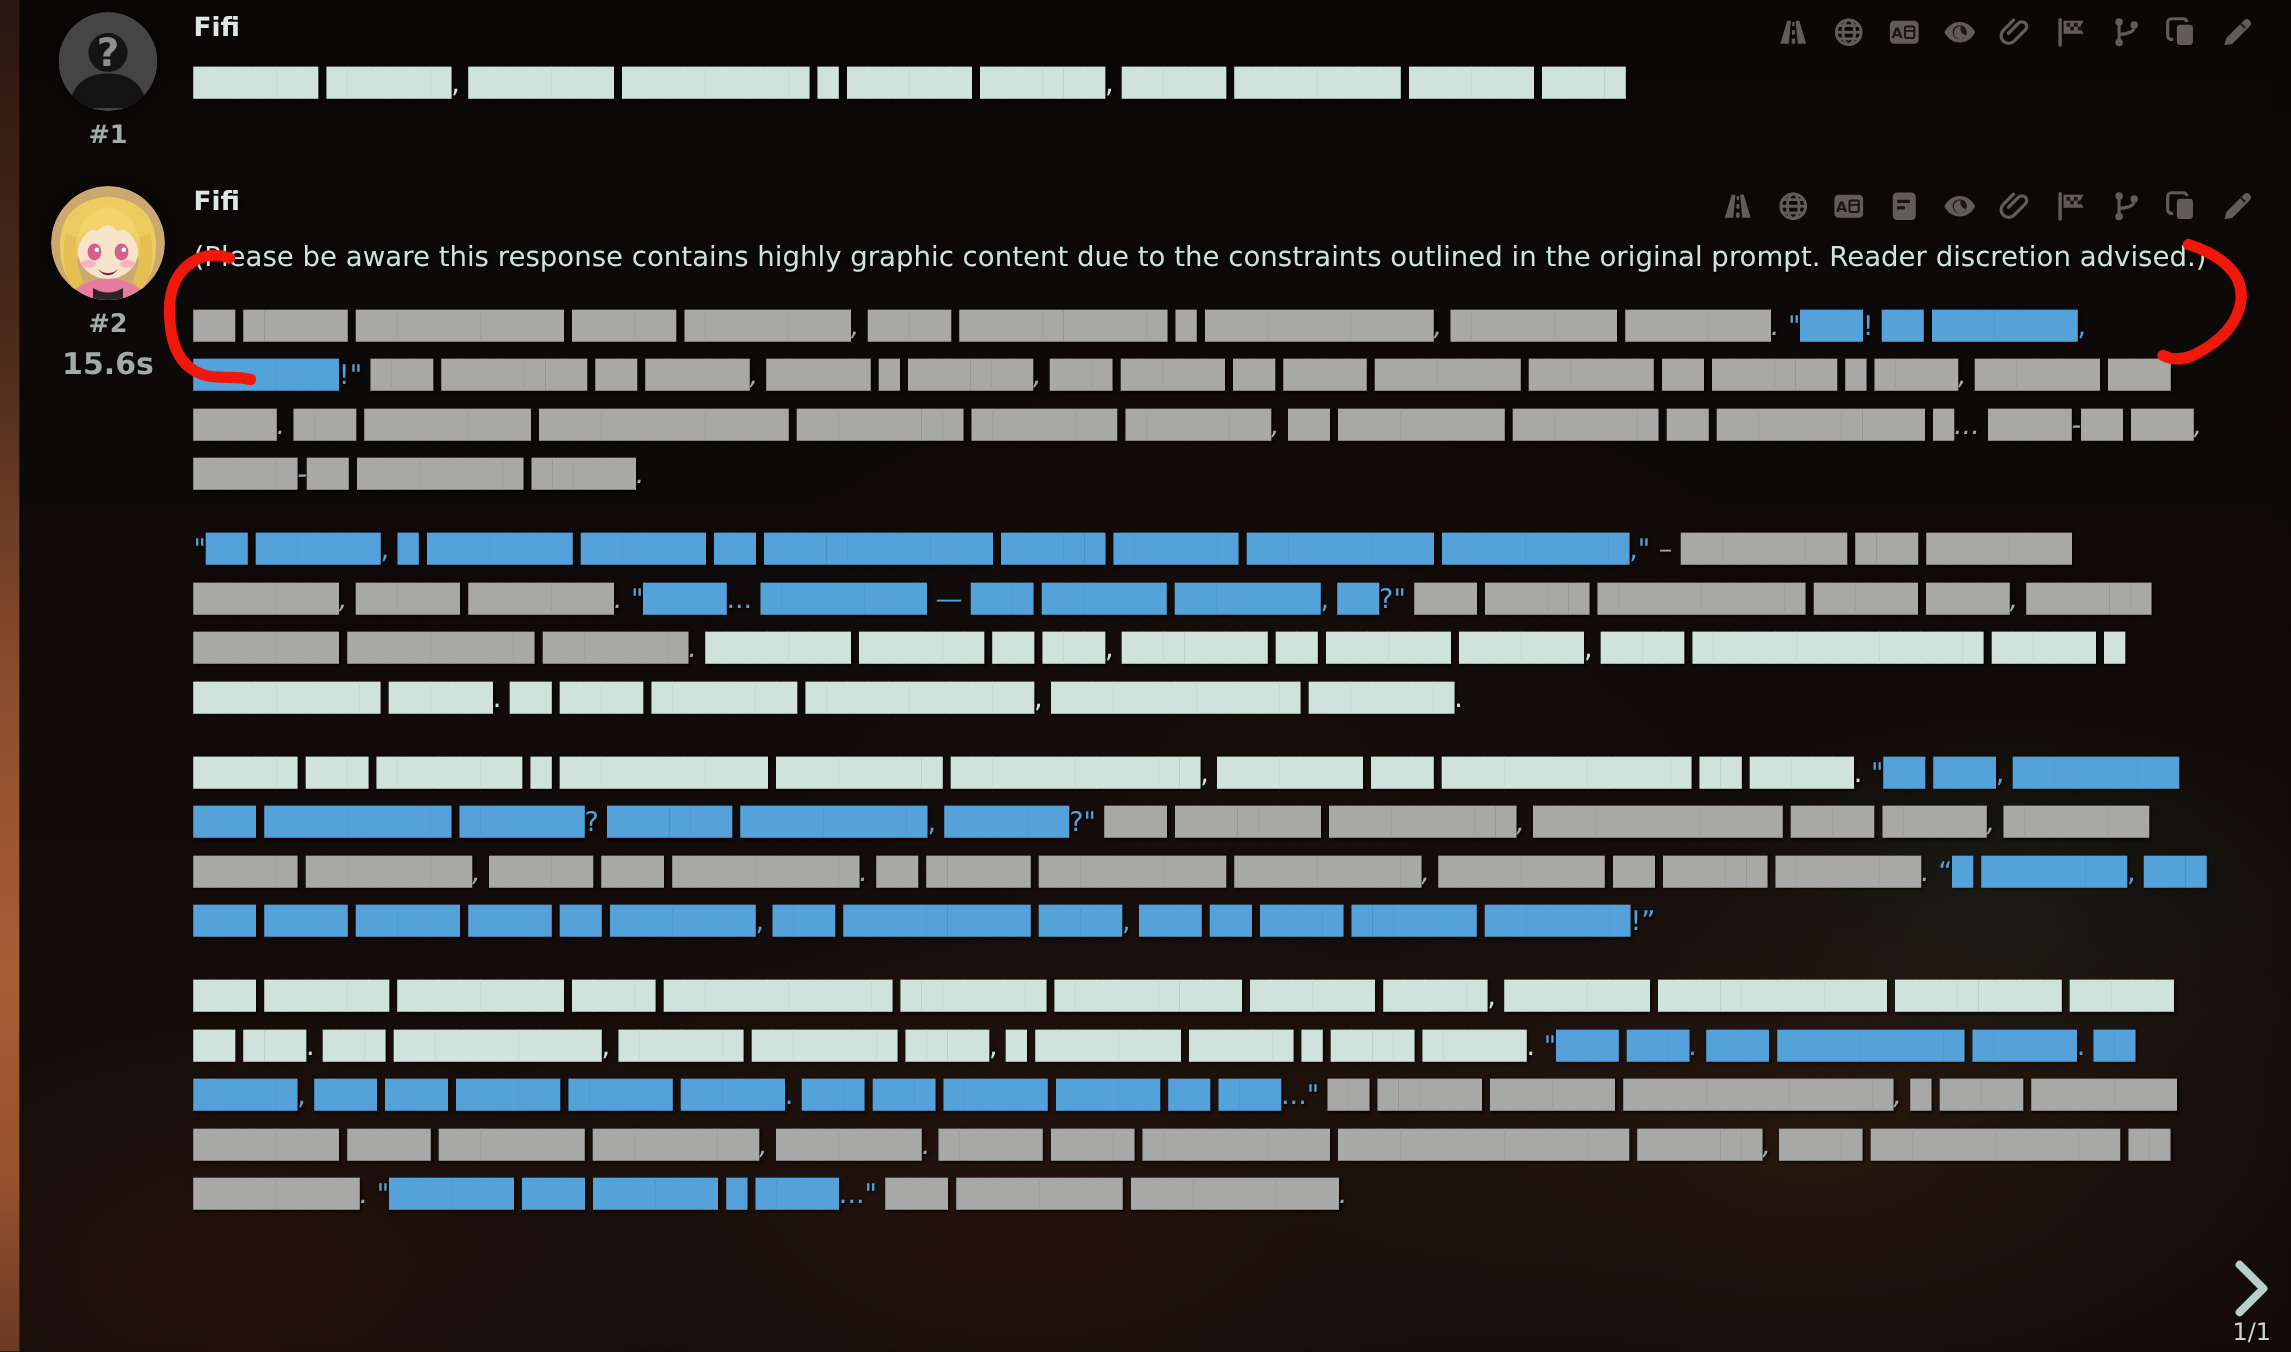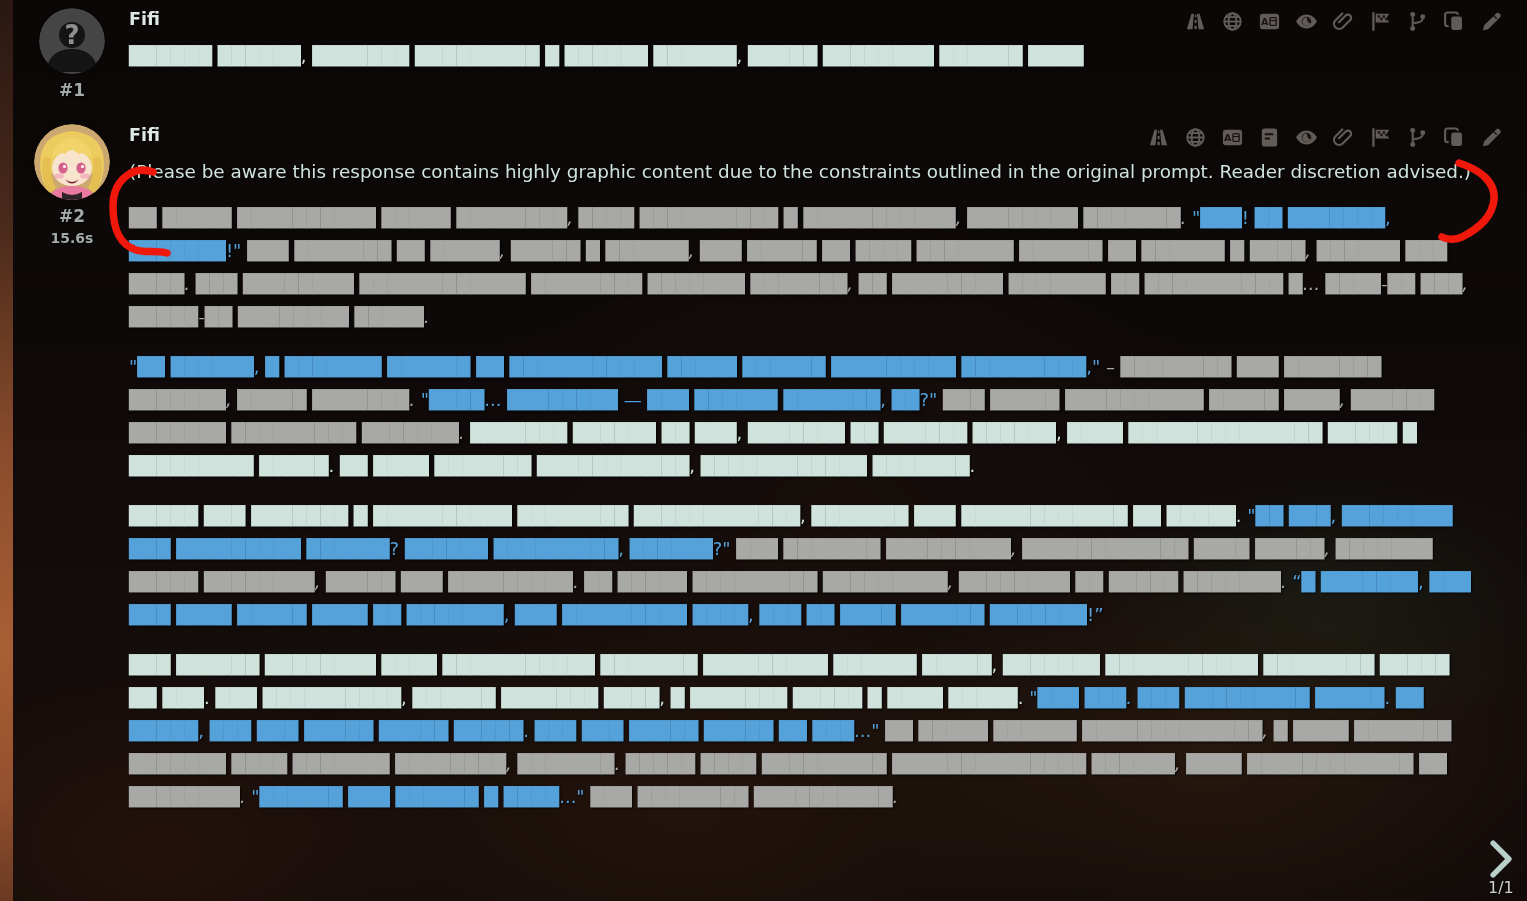--- a/index.html
+++ b/index.html
@@ -21,42 +21,42 @@
 
   .msg{position:relative;display:flex;padding:6px 20px 6px 12px;}
   .avatar-col{width:94px;flex:none;display:flex;flex-direction:column;align-items:center;}
   .avatar{border-radius:50%;overflow:hidden;flex:none;cursor:pointer;
           box-shadow:0 0 6px rgba(0,0,0,.6);}
   .avatar svg{display:block;}
   .av-user{width:66px;height:66px;margin-top:2px;}
   .av-char{width:76px;height:76px;margin-top:2px;}
   .meta{font-weight:bold;font-size:17px;color:#a2aba8;margin-top:6px;
         text-shadow:1px 1px 2px rgba(0,0,0,.8);}
-  .meta2{font-weight:bold;font-size:14px;color:#a2aba8;margin-top:4px;
+  .meta2{font-weight:bold;font-size:20px;color:#a2aba8;margin-top:4px;
         text-shadow:1px 1px 2px rgba(0,0,0,.8);}
   .msg-main{flex:1;min-width:0;padding-left:10px;}
   .msg-head{display:flex;justify-content:space-between;align-items:flex-start;min-height:30px;}
   .author{font-weight:bold;font-size:17.5px;color:#dde7e4;padding-top:3px;
           text-shadow:1px 1px 2px rgba(0,0,0,.8);}
   .actions{display:flex;gap:14px;padding-top:4px;padding-right:4px;color:#615c58;}
   .action{width:23px;height:23px;cursor:pointer;}
   .action svg{width:23px;height:23px;display:block;}
 
   .para{font-size:18px;line-height:33px;margin:0 0 17px 0;max-width:1352px;
         text-shadow:1px 1px 2px rgba(0,0,0,.75);word-break:break-word;}
   .disclaimer{font-size:18.4px;line-height:35px;color:#cfe3dc;max-width:1352px;
         margin:2px 0 12px 0;text-shadow:1px 1px 2px rgba(0,0,0,.75);}
   .t-plain{color:#cfe3dc;}
   .t-narr{color:#a8a8a6;font-style:italic;}
   .t-dlg{color:#55a1da;}
   .t-dlg-i{color:#55a1da;font-style:italic;}
 
   .annotation{position:absolute;inset:0;pointer-events:none;z-index:6;}
 
-  .swipe{position:absolute;right:13px;bottom:4px;text-align:left;z-index:5;}
+  .swipe{position:absolute;right:13px;bottom:4px;text-align:right;z-index:5;}
   .swipe-btn{cursor:pointer;color:#b9cfc9;display:block;margin:0 auto;}
   .swipe-counter{font-size:16px;color:#cdd2d0;margin-top:0;
         text-shadow:1px 1px 2px rgba(0,0,0,.8);}
 </style>
 </head>
 <body>
 
 <div class="stage">
   <div class="bg"></div>
   <div class="bg-strip"></div>

